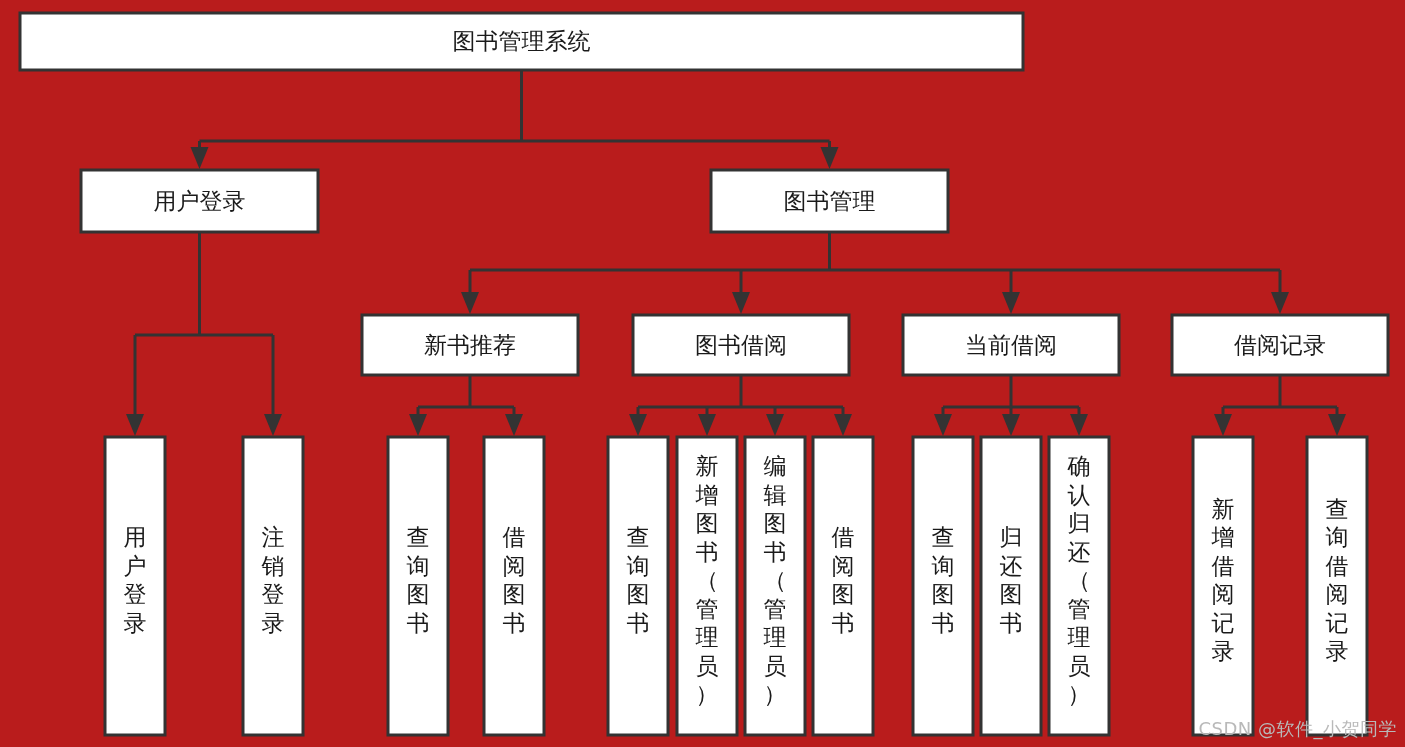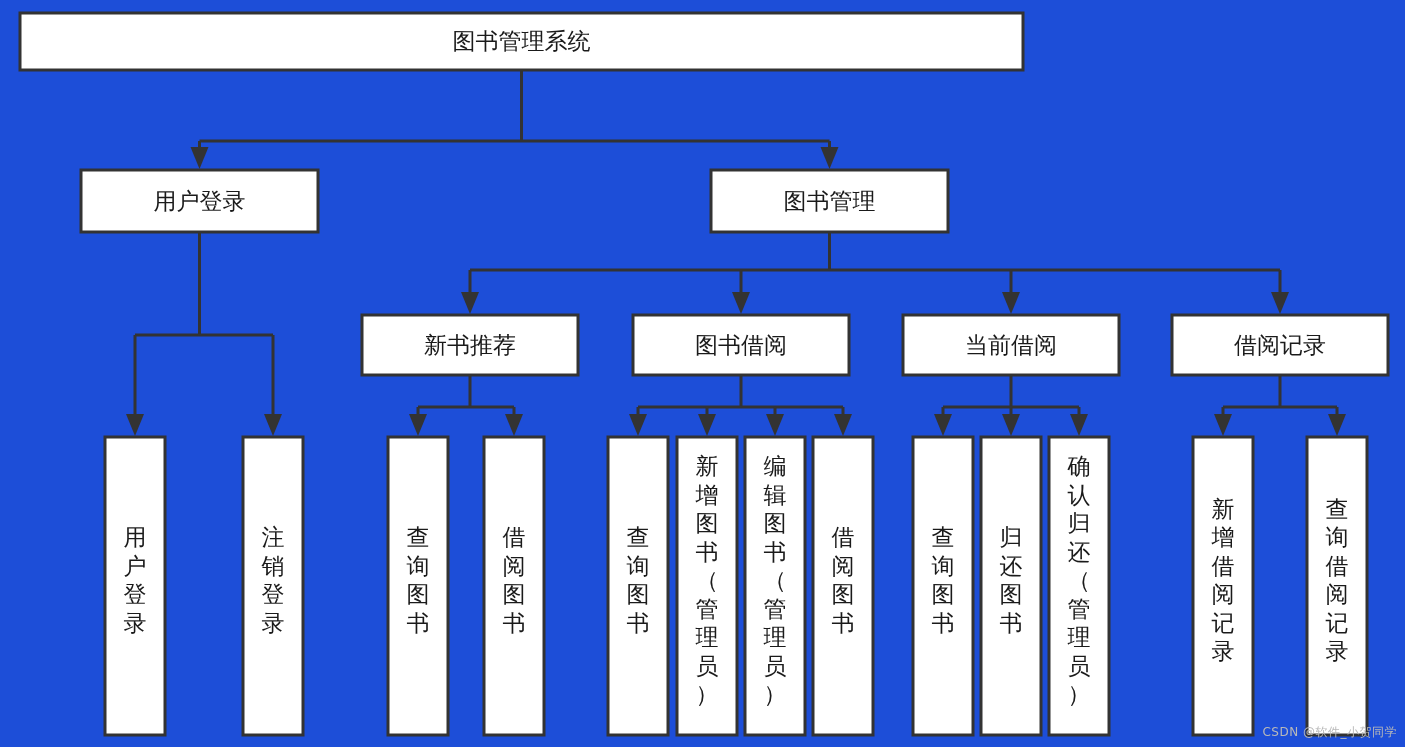--- a/index.html
+++ b/index.html
@@ -11,21 +11,21 @@
   body {
     width: 1405px;
     height: 747px;
     font-family: "DejaVu Sans", "Liberation Sans", sans-serif;
     overflow: hidden;
   }
   #diagram-root {
     position: relative;
     width: 1405px;
     height: 747px;
-    background: #1d4ed8;
+    background: #b91c1c;
   }
   svg#diagram-svg {
     position: absolute;
     top: 0;
     left: 0;
     width: 1405px;
     height: 747px;
     display: block;
   }
   .node-box {
@@ -54,21 +54,21 @@
     fill: #1a1a1a;
     font-family: "DejaVu Sans", "Liberation Sans", sans-serif;
     font-size: 23px;
     text-anchor: middle;
   }
   .watermark-text {
     position: absolute;
     right: 8px;
     bottom: 6px;
     font-family: "DejaVu Sans", "Liberation Sans", sans-serif;
-    font-size: 12px;
+    font-size: 18px;
     color: #b9b9b9;
     white-space: nowrap;
     letter-spacing: 0.5px;
     user-select: none;
   }
 </style>
 </head>
 <body>
 
 <div id="diagram-root">

